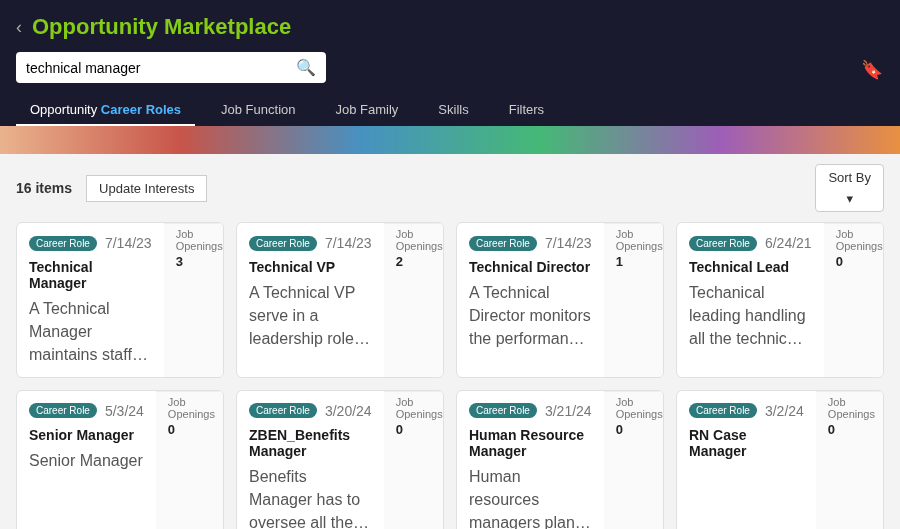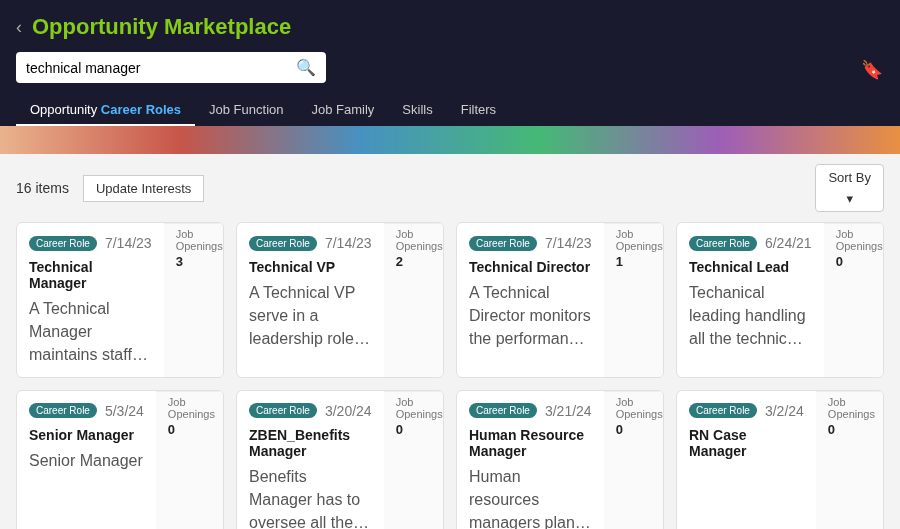--- a/index.html
+++ b/index.html
@@ -46,21 +46,21 @@
     .search-icon-btn {
       background: none;
       border: none;
       cursor: pointer;
       color: #555;
       font-size: 16px;
     }
     .filter-tabs {
       display: flex;
       align-items: center;
-      gap: 0;
+      gap: 12px;
     }
     .filter-tab {
       padding: 7px 14px;
       font-size: 13px;
       color: #ccc;
       cursor: pointer;
       border-bottom: 2px solid transparent;
       white-space: nowrap;
     }
     .filter-tab.active {
@@ -90,21 +90,21 @@
     .toolbar {
       display: flex;
       align-items: center;
       padding: 10px 16px;
       background: #f3f3f3;
       gap: 10px;
     }
     .items-count {
       font-size: 14px;
       color: #333;
-      font-weight: 400;
+      font-weight: 700;
       margin-right: 4px;
     }
     .update-interests-btn {
       background: #ffffff;
       border: 1px solid #ccc;
       border-radius: 0;
       padding: 5px 12px;
       font-size: 13px;
       cursor: pointer;
       color: #333;

